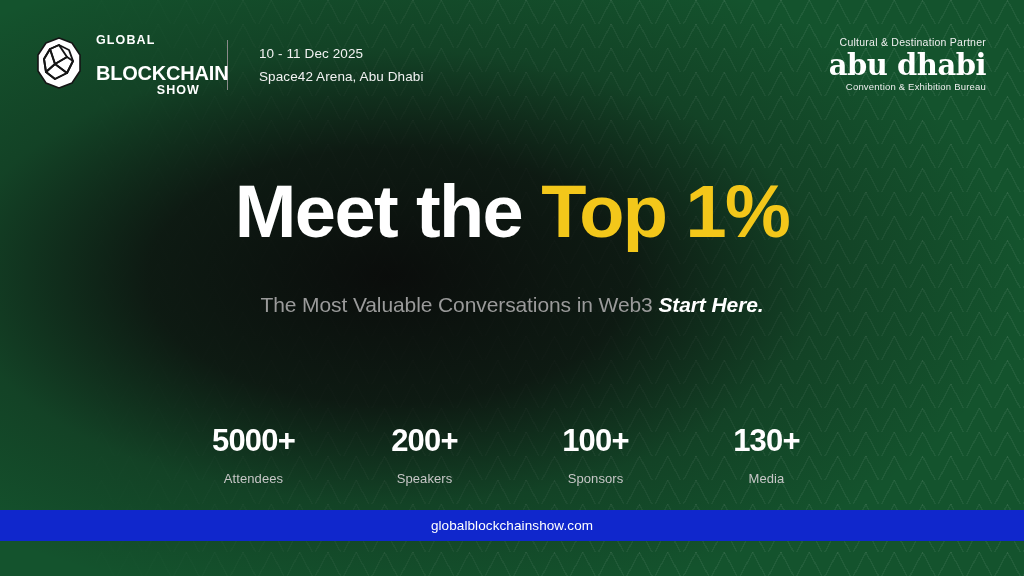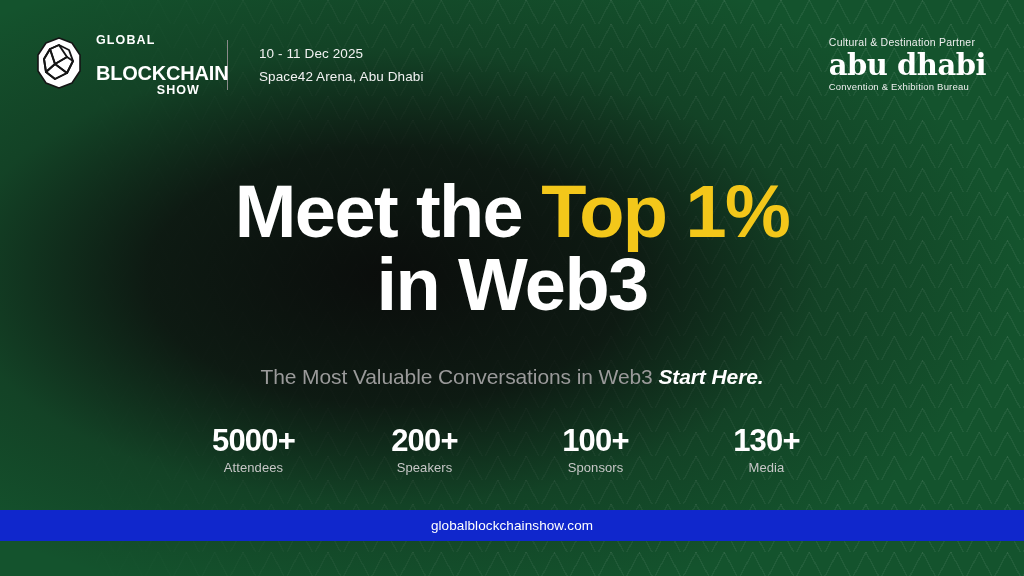--- a/index.html
+++ b/index.html
@@ -102,21 +102,21 @@
     margin: 0 17px 0 13px;
   }
   .event-meta {
     color: #f2f2f2;
     font-size: 13.5px;
     line-height: 1.72;
     letter-spacing: 0.1px;
     white-space: nowrap;
   }
   .partner-block {
-    text-align: left;
+    text-align: right;
     color: #ffffff;
     margin-top: -2px;
     margin-left: 34px;
   }
   .partner-kicker {
     font-size: 10.5px;
     letter-spacing: 0.25px;
     color: #efefef;
   }
   .partner-name {
@@ -174,21 +174,21 @@
   }
   .stat { text-align: center; flex: 1; }
   .stat-value {
     color: #ffffff;
     font-size: 31px;
     font-weight: bold;
     letter-spacing: -0.8px;
     line-height: 1;
   }
   .stat-label {
-    margin-top: 4px;
+    margin-top: 15px;
     color: #c7c7c7;
     font-size: 13px;
     letter-spacing: 0.1px;
   }
 
   
   .url-bar {
     position: absolute;
     left: 0; right: 0;
     top: 510px;
@@ -246,21 +246,20 @@
       <div class="partner-name">abu dhabi</div>
       <div class="partner-sub">Convention &amp; Exhibition Bureau</div>
     </div>
 
   </div>
 
   <div class="hero">
     <h1 class="headline">
       <span><span>Meet the </span><span class="hl-accent">Top 1%</span></span>
       <br>
-      <span>in Web3</span>
     </h1>
     <div class="subhead"><span>The Most Valuable Conversations in Web3 </span><span class="sub-accent">Start Here.</span></div>
   </div>
 
   <div class="stats">
     <div class="stat">
       <div class="stat-value">5000+</div>
       <div class="stat-label">Attendees</div>
     </div>
     <div class="stat">

